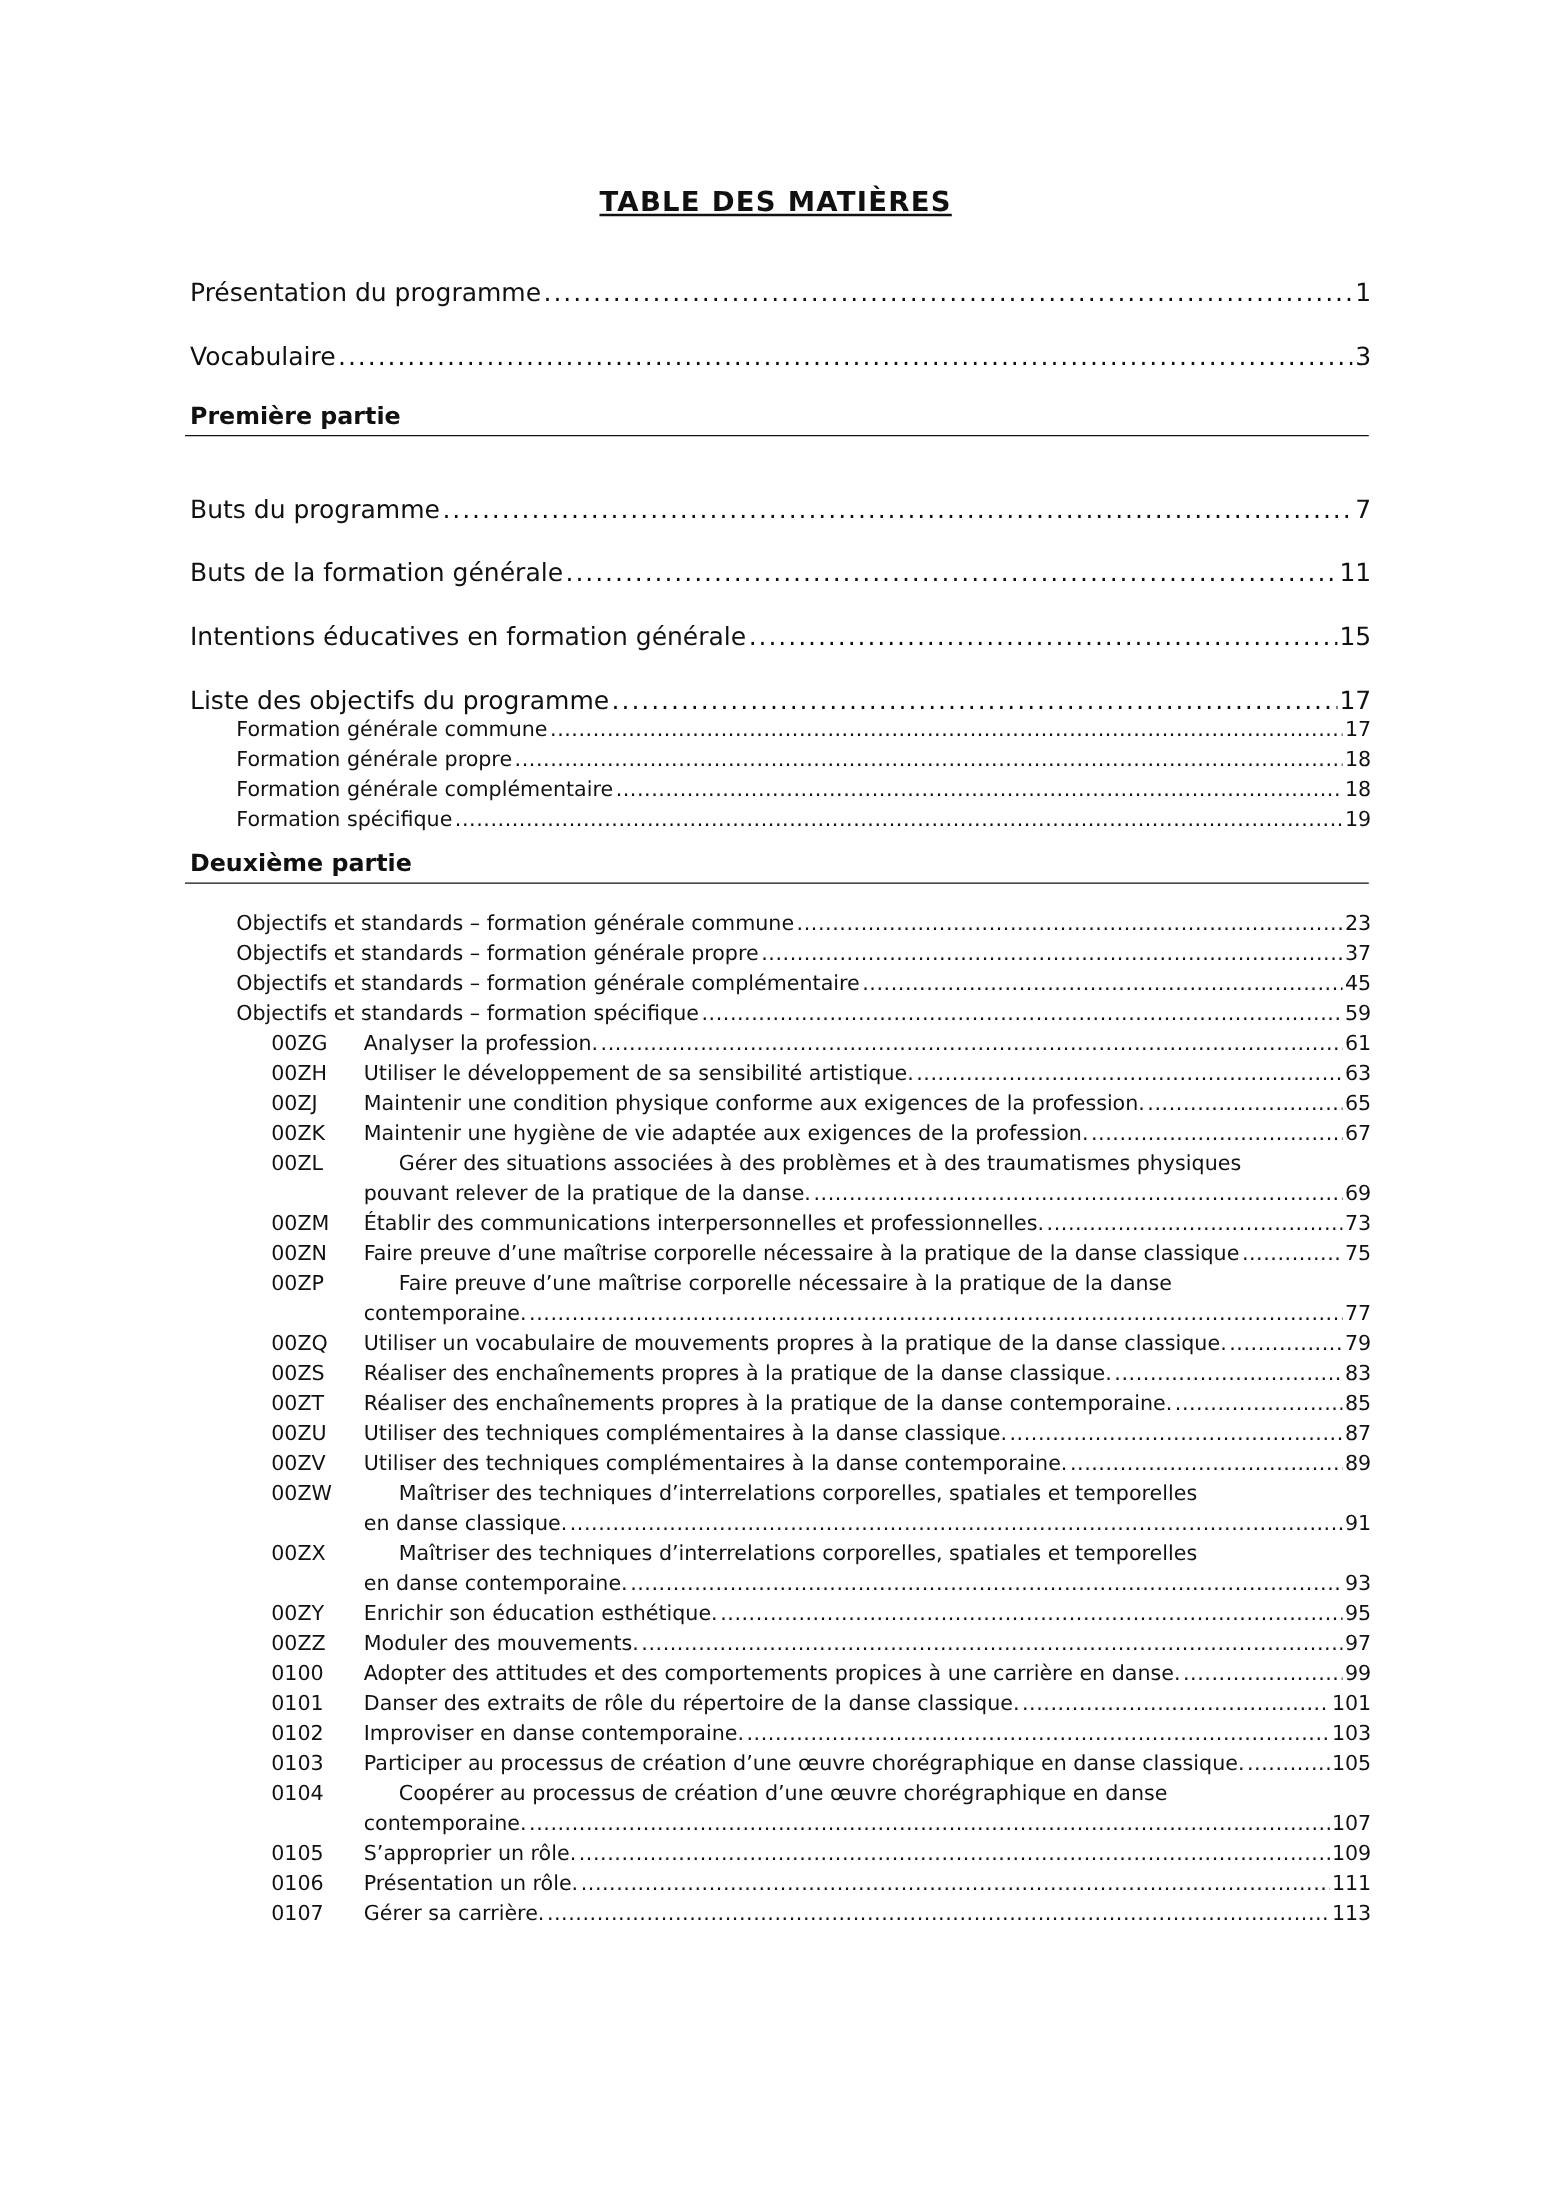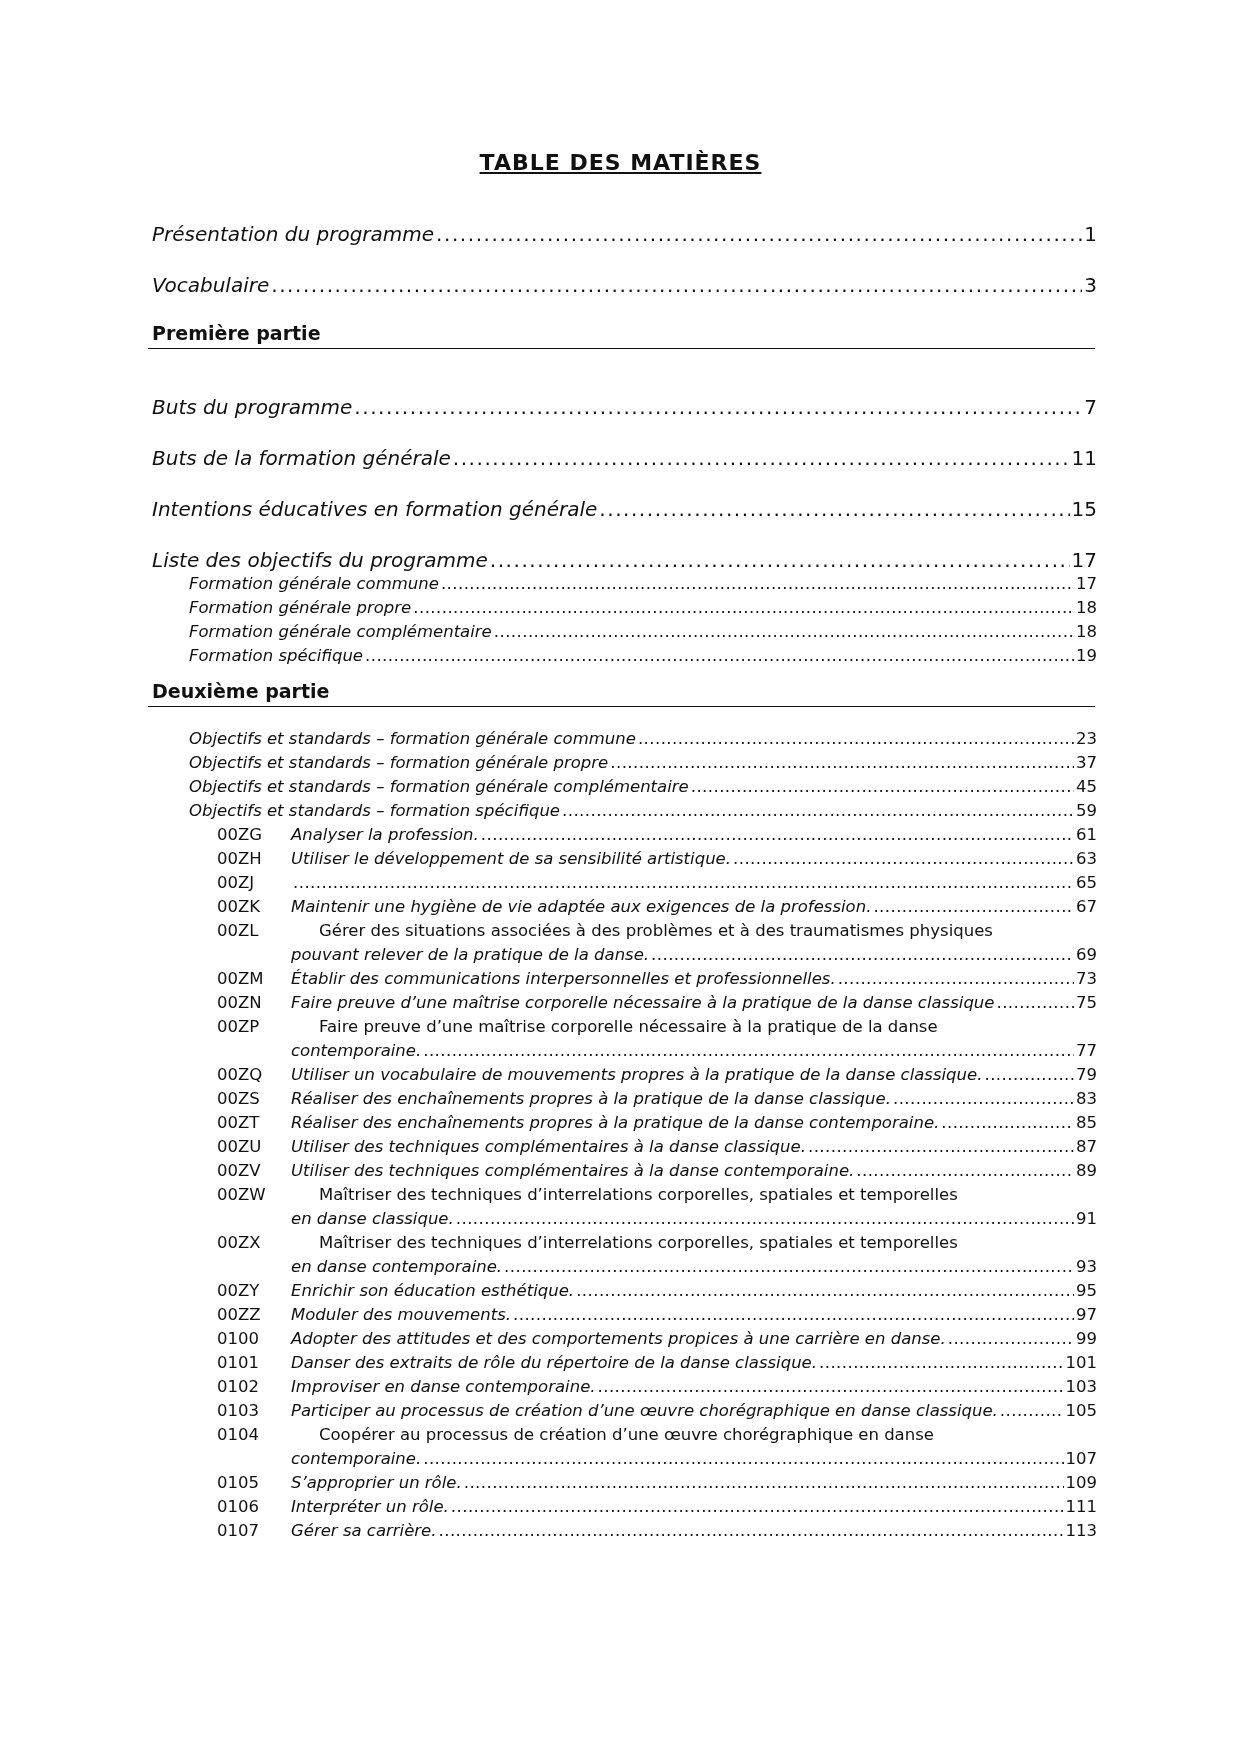--- a/index.html
+++ b/index.html
@@ -8,21 +8,21 @@
     font-family: "DejaVu Sans", sans-serif; color: #111;
   }
   .title {
     position: absolute; top: 150px; left: 0; width: 1241px; text-align: center;
     font-weight: bold; font-size: 22px; letter-spacing: 1px; text-decoration: underline;
   }
   .toc { position: absolute; left: 152px; width: 945px; }
   .row {
     display: flex; align-items: baseline; white-space: nowrap;
   }
-  .row .lbl { flex: 0 0 auto; font-style: italic; }
+  .row .lbl { flex: 0 0 auto; }
   .row .dots {
     flex: 1 1 auto; overflow: hidden; margin: 0 2px;
   }
   .row .dots::before {
     content: ". . . . . . . . . . . . . . . . . . . . . . . . . . . . . . . . . . . . . . . . . . . . . . . . . . . . . . . . . . . . . . . . . . . . . . . . . . . . . . . . . . . . . . . . . . . . . . . . . . . . . . . . . . . . . . . . . . . . . . . . . . . . . . . . . . . . . . . . . . . . . . . . . . . . . . . . . . . . . . . . . . . . . . . . . . . . . . . . . . . . . . . . . . . . . . . . . . . . . . . . . . . . . . . . . . . . . . . . . . . . . . . . . . . . . . . . . . . . . . . . . . . . . . . . . . . . . . . . . . . . . . . . . . .";
     letter-spacing: -2.4px;
   }
   .row .pg { flex: 0 0 auto; text-align: right; }
 
   .main .row { font-size: 20px; height: 51px; line-height: 28px; }
@@ -150,20 +150,21 @@
         <span class="lbl">Utiliser le développement de sa sensibilité artistique.</span>
         <span class="dots"></span>
         <span class="pg">63</span>
       </div>
     </div>
   </div>
       <div class="obj-item">
     <span class="code wrap-line">00ZJ</span>
     <div class="obj-body">
       <div class="row">
+        <span class="lbl">Maintenir une condition physique conforme aux exigences de la profession.</span>
         <span class="dots"></span>
         <span class="pg">65</span>
       </div>
     </div>
   </div>
       <div class="obj-item">
     <span class="code wrap-line">00ZK</span>
     <div class="obj-body">
       <div class="row">
         <span class="lbl">Maintenir une hygiène de vie adaptée aux exigences de la profession.</span>
@@ -364,21 +365,21 @@
         <span class="lbl">S’approprier un rôle.</span>
         <span class="dots"></span>
         <span class="pg">109</span>
       </div>
     </div>
   </div>
       <div class="obj-item">
     <span class="code wrap-line">0106</span>
     <div class="obj-body">
       <div class="row">
-        <span class="lbl">Interpréter un rôle.</span>
+        <span class="lbl">Présentation un rôle.</span>
         <span class="dots"></span>
         <span class="pg">111</span>
       </div>
     </div>
   </div>
       <div class="obj-item">
     <span class="code wrap-line">0107</span>
     <div class="obj-body">
       <div class="row">
         <span class="lbl">Gérer sa carrière.</span>

